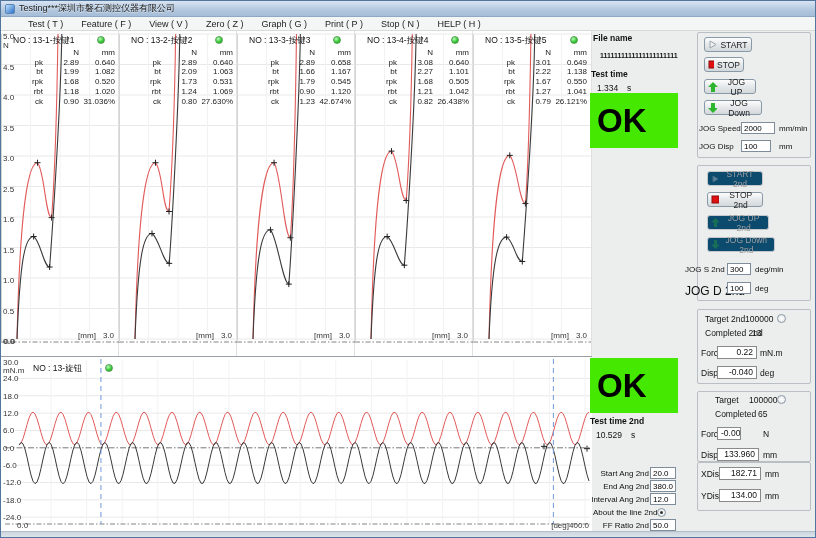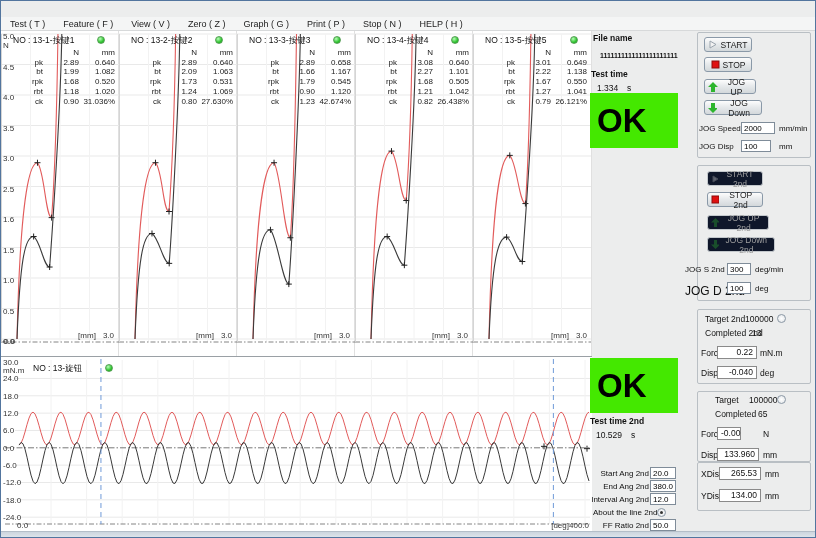--- a/index.html
+++ b/index.html
@@ -1,21 +1,21 @@
 <!DOCTYPE html>
 <html><head>
 <meta charset="utf-8">
 <style>
   html,body{margin:0;padding:0;background:#9aa7b2;font-family:"Liberation Sans","DejaVu Sans",sans-serif;}
   *{box-sizing:border-box;}
   .win{position:relative;width:816px;height:538px;background:#eceded;border:1px solid #52759e;overflow:hidden;}
   .titlebar{position:absolute;left:0;top:0;width:100%;height:16px;background:linear-gradient(#d8e4f2,#b2c7de 60%,#a5bdd8);display:flex;align-items:center;gap:4px;padding:0 4px;border-bottom:1px solid #8fa8c4;}
   .tico{width:10px;height:10px;background:linear-gradient(135deg,#bfe1ff,#2c70c8);border:1px solid #5a87b5;border-radius:2px;}
   .ttext{font-size:9px;color:#1c1c1c;white-space:nowrap;text-shadow:0 1px 0 rgba(255,255,255,.6);}
-  .menubar{position:absolute;left:0;top:16px;width:100%;height:14px;background:#f4f5f5;border-bottom:1px solid #d7d9da;display:flex;align-items:center;}
+  .menubar{position:absolute;left:0;top:16px;width:100%;height:14px;background:#f4f5f5;border-bottom:1px solid #d7d9da;display:flex;align-items:center;padding-left:18px;}
   .mi{font-size:9px;color:#222;padding:0 9px;white-space:nowrap;}
   .charts{position:absolute;left:0;top:30px;width:591px;height:500px;background:#fff;border-right:1px solid #9aa0a5;}
   .panel{position:absolute;top:0;height:325px;width:118px;border-right:1px solid #e0e0e0;}
   .panel svg{position:absolute;left:0;top:0;}
   .ptitle{position:absolute;top:4px;left:12px;font-size:8.5px;color:#111;white-space:nowrap;}
   .pdot{position:absolute;top:5px;right:13px;}
   .gdot{width:8px;height:8px;border-radius:50%;background:radial-gradient(circle at 35% 30%,#baffba,#30c530 60%,#189a18);border:1px solid #57a057;}
   .ptable{position:absolute;top:17px;left:4px;display:grid;grid-template-columns:38px 36px 36px;font-size:8px;line-height:9.7px;color:#222;}
   .ptable span{text-align:right;white-space:nowrap;}
   .paxis{position:absolute;top:300px;right:4px;font-size:8px;color:#333;display:flex;gap:7px;}
@@ -23,31 +23,35 @@
   .knob{position:absolute;left:0;top:325px;width:591px;height:175px;background:#fff;border-top:1px solid #9aa0a5;}
   .midcol{position:absolute;left:588px;top:30px;width:94px;height:500px;}
   .lbl{position:absolute;font-size:8.5px;color:#111;white-space:nowrap;}
   .b{font-weight:bold;}
   .okbox{position:absolute;left:1px;width:88px;height:55px;background:#44e800;color:#000;font-weight:bold;font-size:33px;display:flex;align-items:center;padding-left:7px;}
   .frow-l{position:absolute;font-size:8px;color:#111;text-align:right;width:60px;right:34px;white-space:nowrap;}
   .ibox{position:absolute;height:12px;border:1px solid #7f8c99;background:#fff;font-size:8px;padding:0 2px;font-family:"Liberation Sans","DejaVu Sans",sans-serif;}
   .rightcol{position:absolute;left:682px;top:30px;width:133px;height:500px;}
   .group{position:absolute;border:1px solid #b9bfc4;border-radius:2px;background:transparent;}
   .btn{position:absolute;height:15px;background:linear-gradient(#fdfdfd,#e7eaec 45%,#d3d8db);border:1px solid #8a99a8;border-radius:3px;font-size:8.5px;color:#1a1a1a;display:flex;align-items:center;justify-content:center;gap:3px;padding:0 3px;}
-  .btn.disabled{color:#9f9f9f;border-color:#c3c8cc;background:#0f172a;}
+  .btn.disabled{color:#9f9f9f;border-color:#c3c8cc;background:#0c4a6e;}
   .btn.disabled svg{opacity:.35;}
   .vbox{position:absolute;height:13px;line-height:11px;border:1px solid #808archive0;border:1px solid #8a8a8a;background:#fff;font-size:8.5px;text-align:right;padding:0 3px;color:#111;}
   .radio{position:absolute;width:9px;height:9px;border-radius:50%;border:1px solid #8b98a5;background:radial-gradient(#ffffff,#dfe3e6);}
   .radio.on::after{content:"";position:absolute;left:2px;top:2px;width:3px;height:3px;border-radius:50%;background:#333;}
   .botstrip{position:absolute;left:0;top:530px;width:100%;height:8px;background:linear-gradient(#ccd5de,#e4eaef);border-top:1px solid #b4bec8;}
 </style>
 </head>
 <body>
 
 <div class="win">
+  <div class="titlebar">
+    <div class="tico"></div>
+    <div class="ttext">Testing***深圳市磐石测控仪器有限公司</div>
+  </div>
   <div class="menubar" id="menubar">
       <span class="mi">Test ( T )</span>
       <span class="mi">Feature ( F )</span>
       <span class="mi">View ( V )</span>
       <span class="mi">Zero ( Z )</span>
       <span class="mi">Graph ( G )</span>
       <span class="mi">Print ( P )</span>
       <span class="mi">Stop ( N )</span>
       <span class="mi">HELP ( H )</span>
     </div>
@@ -416,21 +420,21 @@
   </div>
 
   <div class="rightcol">
     <div class="group" style="left:14px;top:1px;width:114px;height:126px;"></div>
     <button class="btn" style="left:21px;top:6px;width:48px;">
       <svg width="9" height="9">
           <path d="M2 1 L8 4.5 L2 8 Z" fill="#f2f2f2" stroke="#9aa4ad"></path>
         </svg>
       <span>START</span>
     </button>
-    <button class="btn" style="left:21px;top:26px;width:48px;">
+    <button class="btn" style="left:21px;top:26px;width:40px;">
       <svg width="9" height="9">
           <rect x="1" y="1" width="7" height="7" fill="#e01010" stroke="#8d0c0c"></rect>
         </svg>
       <span>STOP</span>
     </button>
     <button class="btn" style="left:21px;top:48px;width:52px;">
       <svg width="10" height="10">
           <path d="M5 0 L10 5 L7 5 L7 10 L3 10 L3 5 L0 5 Z" fill="#2db52d"></path>
         </svg>
       <span>JOG UP</span>
@@ -501,21 +505,21 @@
     <span class="lbl" style="left:75px;top:378px;">65</span>
     <span class="lbl" style="left:18px;top:398px;">Force</span>
     <div class="vbox" style="left:34px;top:396px;width:24px;">-0.00</div>
     <span class="lbl" style="left:80px;top:398px;">N</span>
     <span class="lbl" style="left:18px;top:419px;">Disp</span>
     <div class="vbox" style="left:34px;top:417px;width:42px;">133.960</div>
     <span class="lbl" style="left:80px;top:419px;">mm</span>
 
     <div class="group" style="left:14px;top:431px;width:114px;height:49px;"></div>
     <span class="lbl" style="left:18px;top:438px;">XDisp</span>
-    <div class="vbox" style="left:36px;top:436px;width:42px;">265.53</div>
+    <div class="vbox" style="left:36px;top:436px;width:42px;">182.71</div>
     <span class="lbl" style="left:82px;top:438px;">mm</span>
     <span class="lbl" style="left:18px;top:460px;">YDisp</span>
     <div class="vbox" style="left:36px;top:458px;width:42px;">134.00</div>
     <span class="lbl" style="left:82px;top:460px;">mm</span>
   </div>
 
   <div class="botstrip"></div>
 </div>
 
 </body></html>

